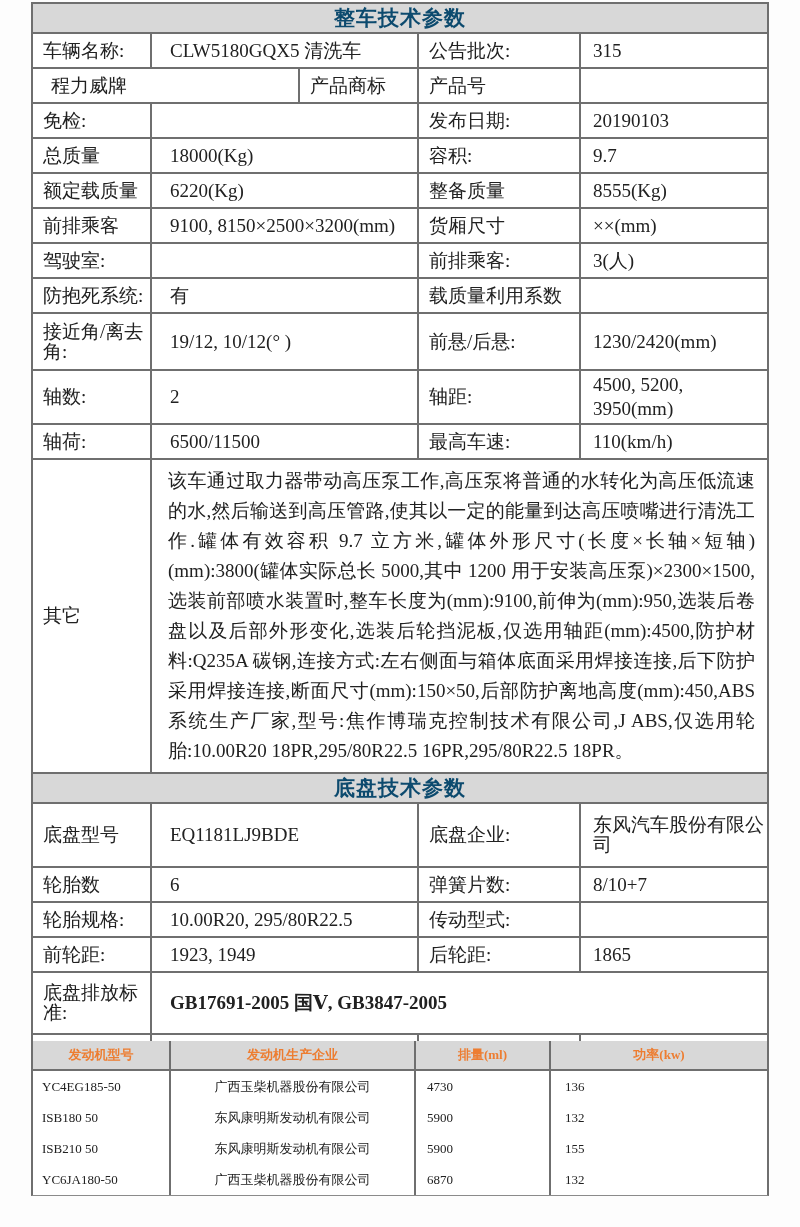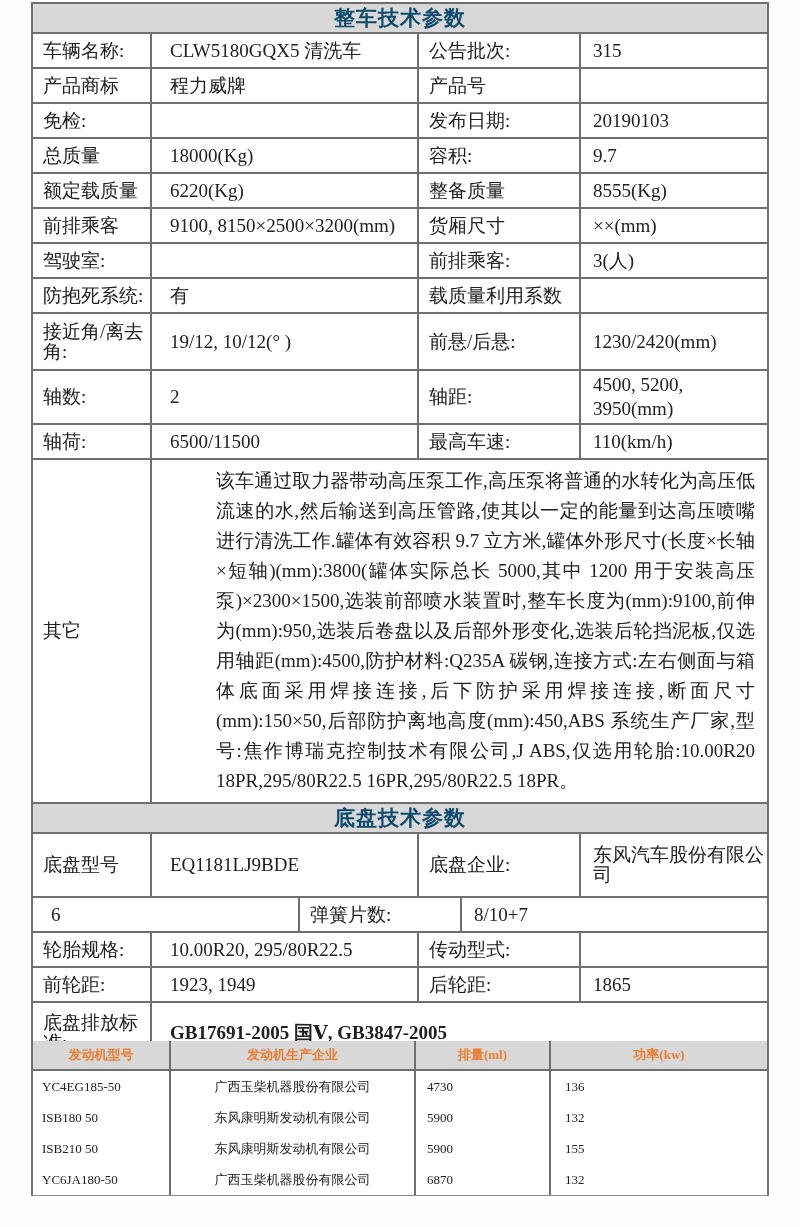--- a/index.html
+++ b/index.html
@@ -75,22 +75,22 @@
 
     <div class="titlebar">整车技术参数</div>
 
     <div class="trow">
         <div class="tcell c1">车辆名称:</div>
         <div class="tcell c2">CLW5180GQX5 清洗车</div>
         <div class="tcell c3">公告批次:</div>
         <div class="tcell c4">315</div>
       </div>
     <div class="trow">
+        <div class="tcell c2">程力威牌</div>
         <div class="tcell c1">产品商标</div>
-        <div class="tcell c2">程力威牌</div>
         <div class="tcell c3">产品号</div>
         <div class="tcell c4"></div>
       </div>
     <div class="trow">
         <div class="tcell c1">免检:</div>
         <div class="tcell c2"></div>
         <div class="tcell c3">发布日期:</div>
         <div class="tcell c4">20190103</div>
       </div>
     <div class="trow">
@@ -137,34 +137,35 @@
       </div>
     <div class="trow">
         <div class="tcell c1">轴荷:</div>
         <div class="tcell c2">6500/11500</div>
         <div class="tcell c3">最高车速:</div>
         <div class="tcell c4">110(km/h)</div>
       </div>
 
     <div class="trow other-row">
       <div class="tcell c1 other-label">其它</div>
-      <div class="tcell c4" style="align-items:flex-start; padding:0;margin-left:48px;">
+      <div class="tcell c4" style="align-items:flex-start; padding:0;">
           <span class="other-text">该车通过取力器带动高压泵工作,高压泵将普通的水转化为高压低流速的水,然后输送到高压管路,使其以一定的能量到达高压喷嘴进行清洗工作.罐体有效容积 9.7 立方米,罐体外形尺寸(长度×长轴×短轴)(mm):3800(罐体实际总长 5000,其中 1200 用于安装高压泵)×2300×1500,选装前部喷水装置时,整车长度为(mm):9100,前伸为(mm):950,选装后卷盘以及后部外形变化,选装后轮挡泥板,仅选用轴距(mm):4500,防护材料:Q235A 碳钢,连接方式:左右侧面与箱体底面采用焊接连接,后下防护采用焊接连接,断面尺寸(mm):150×50,后部防护离地高度(mm):450,ABS 系统生产厂家,型号:焦作博瑞克控制技术有限公司,J ABS,仅选用轮胎:10.00R20 18PR,295/80R22.5 16PR,295/80R22.5 18PR。</span>
         </div>
     </div>
 
     <div class="titlebar">底盘技术参数</div>
 
     <div class="trow h62">
         <div class="tcell c1">底盘型号</div>
         <div class="tcell c2">EQ1181LJ9BDE</div>
         <div class="tcell c3">底盘企业:</div>
         <div class="tcell c4 wrapcell">东风汽车股份有限公司</div>
       </div>
     <div class="trow">
+        <div class="tcell c1">轮胎数</div>
         <div class="tcell c2">6</div>
         <div class="tcell c3">弹簧片数:</div>
         <div class="tcell c4">8/10+7</div>
       </div>
     <div class="trow">
         <div class="tcell c1">轮胎规格:</div>
         <div class="tcell c2">10.00R20, 295/80R22.5</div>
         <div class="tcell c3">传动型式:</div>
         <div class="tcell c4"></div>
       </div>

